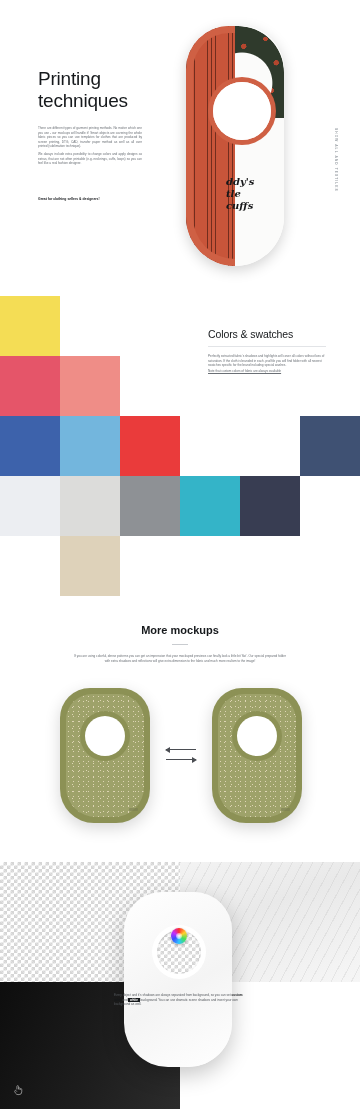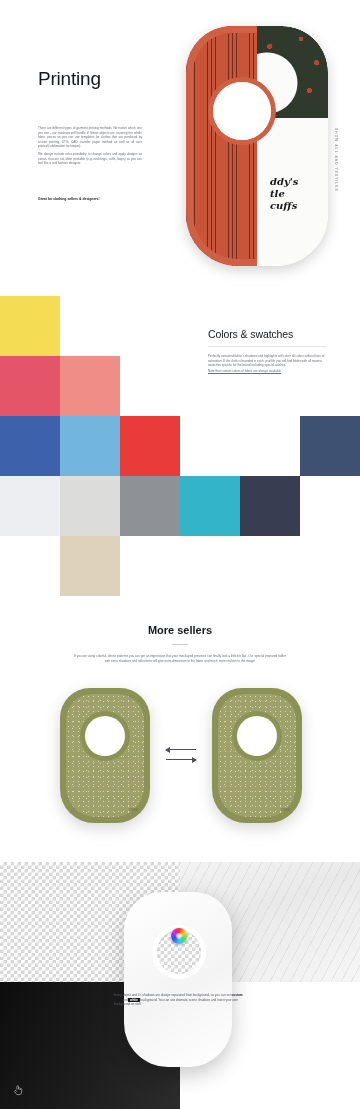--- a/index.html
+++ b/index.html
@@ -43,21 +43,21 @@
     font-size: 3.4px; line-height: 5px; color: #16191c; font-weight: 700;
   }
   .pt-vertical {
     position: absolute; right: 22px; top: 128px;
     writing-mode: vertical-rl;
     font-size: 3.2px; letter-spacing: 1.1px; color: #9aa0a6;
     font-weight: 700; white-space: nowrap;
   }
 
   
-  .bib1-wrap { position:absolute; left:186px; top:26px; width:142px; height:240px; }
+  .bib1-wrap { position:absolute; left:186px; top:26px; width:98px; height:240px; }
   .bib1 {
     position: absolute; inset: 0;
     border-radius: 46px 46px 52px 52px;
     overflow: hidden;
     box-shadow: 0 4px 14px rgba(0,0,0,0.18);
   }
   .bib-half-l {
     position: absolute; left:0; top:0; width:50%; height:100%;
     background: #c8553a;
   }
@@ -254,20 +254,21 @@
 <div class="page">
 
   <div class="top-badge">
     <span>KIDS ESSENTIALS</span>
   </div>
 
   <section class="sec-printing">
 
     <h1 class="pt-title">
       <span>Printing</span><br>
+      <span>techniques</span>
     </h1>
 
     <div class="pt-body">
       <p>There are different types of garment printing methods. No matter which one you use - our mockups will handle it! Smart objects are covering the whole fabric pieces so you can use templates for clothes that are produced by screen printing, DTG, CAD, transfer paper method as well as all over printed (sublimation technique).</p>
       <p>We always include extra possibility to change colors and apply designs as extras, that are not often printable (e.g. neckrings, cuffs, loops) so you can feel like a real fashion designer.</p>
     </div>
 
     <div class="pt-cta">Great for clothing sellers &amp; designers!</div>
 
     <div class="pt-vertical">SHOW ALL AND TEXTILES</div>
@@ -310,21 +311,21 @@
 
     <h2 class="cs-title">Colors &amp; swatches</h2>
     <div class="cs-rule"></div>
     <div class="cs-body">
       <span>Perfectly extracted fabric's shadows and highlights will cover all colors without loss of saturation. If the cloth is branded in each .psd file you will find folder with all newest swatches specific for the brand including special washes.</span>
       <a class="cs-link" href="#">Note that custom colors of fabric are always available</a>
     </div>
   </section>
 
   <section class="sec-shadows">
-    <h2 class="ms-title">More sellers</h2>
+    <h2 class="ms-title">More mockups</h2>
     <div class="ms-divider"></div>
     <div class="ms-body">If you are using colorful, dense patterns you can get an impression that your mockuped previews can finally look a little bit 'flat'. Our special prepared folder with extra shadows and reflections will give extra dimension to the fabric and much more realism to the image!</div>
 
     <div class="bib-olive bib-left">
       <div class="speck"></div>
       <div class="neck"></div>
       <div class="tag"></div>
     </div>
 
     <div class="bib-olive bib-right">

